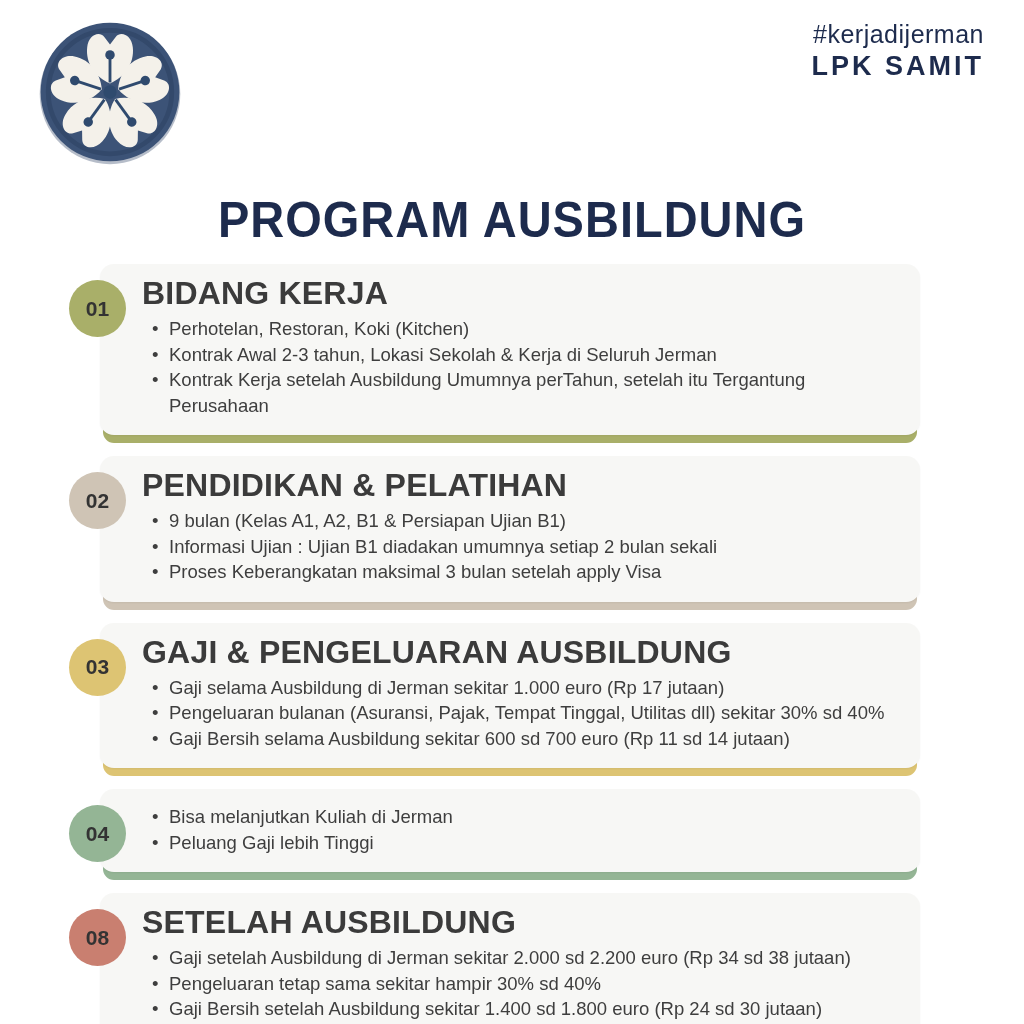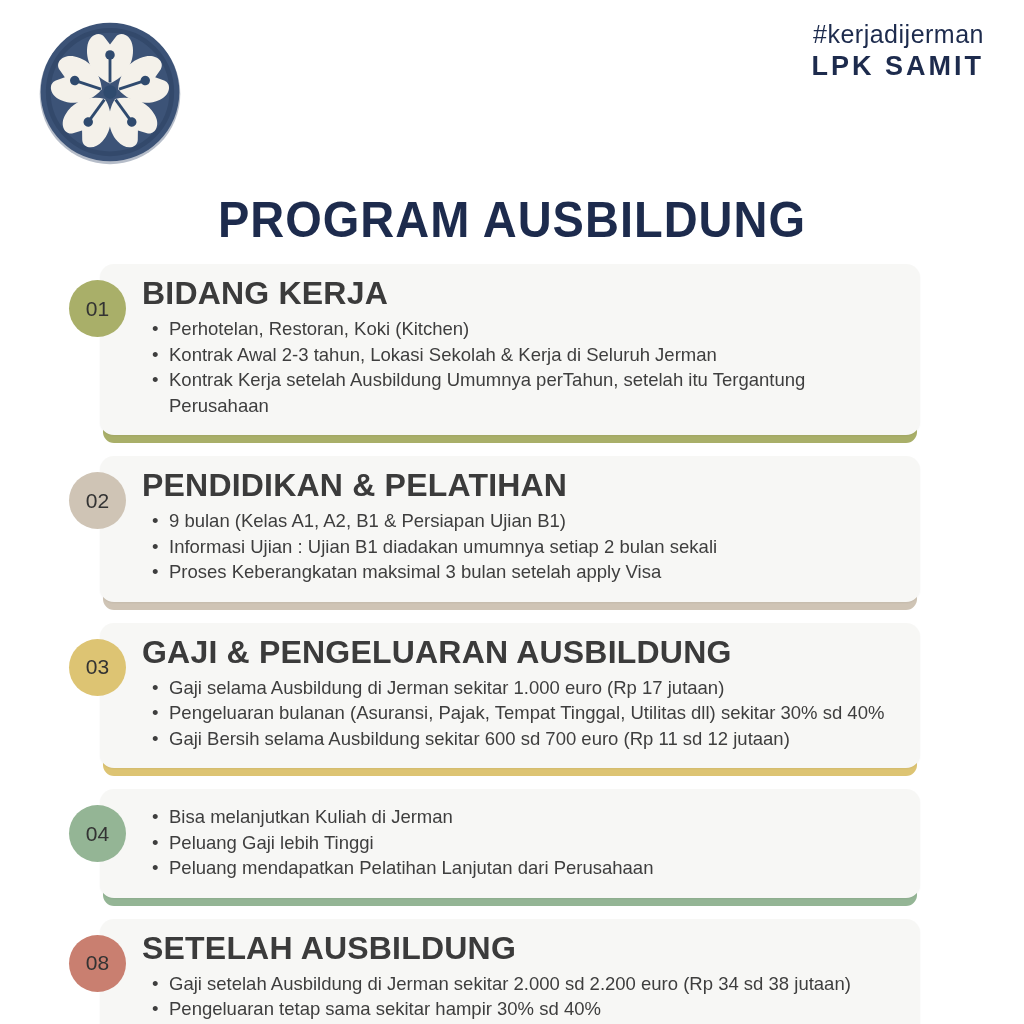--- a/index.html
+++ b/index.html
@@ -48,21 +48,21 @@
   }
   .accent-bar{
     position:absolute;left:3px;right:3px;bottom:-8px;
     height:22px;border-radius:11px;
     z-index:-1;
   }
   .num-circle{
     position:absolute;left:-31px;top:16px;
     width:57px;height:57px;border-radius:50%;
     display:flex;align-items:center;justify-content:center;
-    font-size:21px;font-weight:400;color:#333333;
+    font-size:21px;font-weight:700;color:#333333;
   }
   .card h2{
     margin:0 0 3px 0;
     font-size:32px;font-weight:700;color:#3b3b3b;
     letter-spacing:0.2px;
   }
   .card ul{
     margin:4px;padding:0;list-style:none;
   }
   .card li{
@@ -142,33 +142,32 @@
   </section>
 
   <section class="card">
     <div class="num-circle" style="background: rgb(221, 196, 115);">
       <span>03</span>
     </div>
     <h2>GAJI &amp; PENGELUARAN AUSBILDUNG</h2>
     <ul>
         <li>Gaji selama Ausbildung di Jerman sekitar 1.000 euro (Rp 17 jutaan)</li>
         <li>Pengeluaran bulanan (Asuransi, Pajak, Tempat Tinggal, Utilitas dll) sekitar 30% sd 40%</li>
-        <li>Gaji Bersih selama Ausbildung sekitar 600 sd 700 euro (Rp 11 sd 12 jutaan)</li>
+        <li>Gaji Bersih selama Ausbildung sekitar 600 sd 700 euro (Rp 11 sd 14 jutaan)</li>
       </ul>
     <div class="accent-bar" style="background: rgb(221, 196, 115);"></div>
   </section>
 
   <section class="card">
     <div class="num-circle" style="background: rgb(148, 181, 149);">
       <span>04</span>
     </div>
     <ul>
         <li>Bisa melanjutkan Kuliah di Jerman</li>
         <li>Peluang Gaji lebih Tinggi</li>
-        <li>Peluang mendapatkan Pelatihan Lanjutan dari Perusahaan</li>
       </ul>
     <div class="accent-bar" style="background: rgb(148, 181, 149);"></div>
   </section>
 
   <section class="card">
     <div class="num-circle" style="background: rgb(201, 127, 112);">
       <span>08</span>
     </div>
     <h2>SETELAH AUSBILDUNG</h2>
     <ul>

